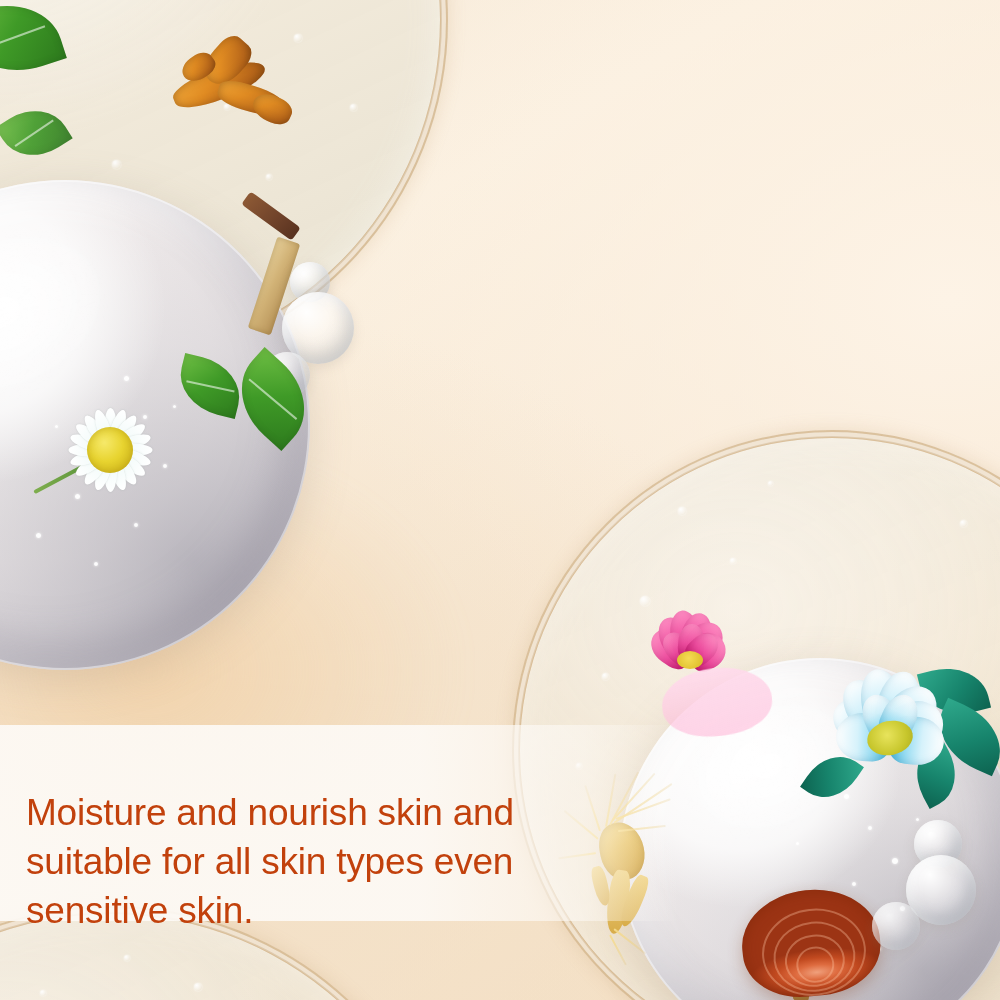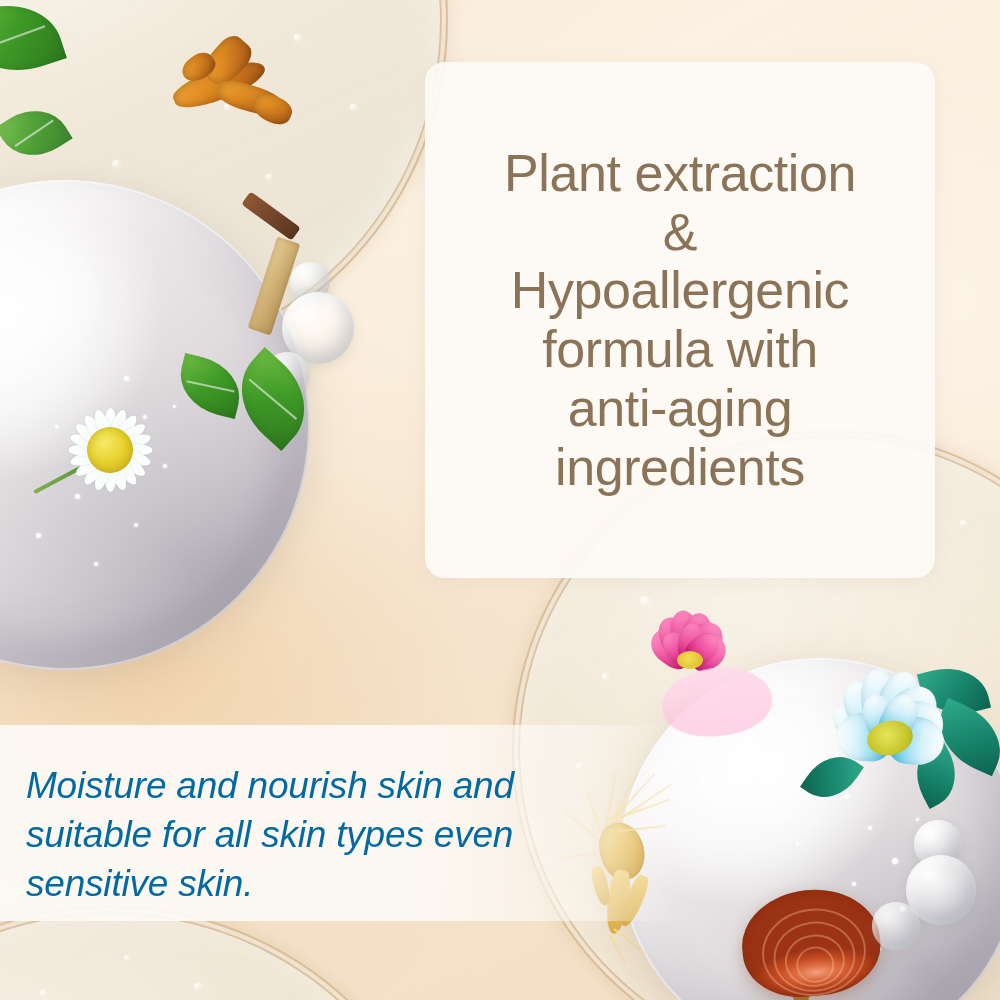--- a/index.html
+++ b/index.html
@@ -188,23 +188,23 @@
     text-align:center;letter-spacing:-.4px;
     white-space:pre-line;
   }
 
   
   #caption-band{
     position:absolute;left:0;top:725px;width:680px;height:196px;
     background:linear-gradient(90deg, rgba(253,250,246,.92) 0%, rgba(253,250,246,.9) 62%, rgba(253,250,246,.55) 86%, rgba(253,250,246,0) 100%);
   }
   #caption-text{
-    position:absolute;left:26px;top:761px;width:600px;
-    color:#0369a1;font-size:37px;line-height:1.33;font-weight:400;
-    letter-spacing:-.2px;white-space:pre-line;font-style:italic;
+    position:absolute;left:26px;top:788px;width:600px;
+    color:#c2410c;font-size:37px;line-height:1.33;font-weight:400;
+    letter-spacing:-.2px;white-space:pre-line;
   }
 </style>
 </head>
 <body>
 
 <div class="stage">
 
   <div class="bg-base"></div>
   <div class="bg-warm-left"></div>
 
@@ -406,27 +406,19 @@
       <div class="ring" style="left:22%;top:30%;width:56%;height:62%;"></div>
       <div class="ring" style="left:30%;top:42%;width:40%;height:46%;"></div>
       <div class="ring" style="left:38%;top:54%;width:24%;height:30%;"></div>
     </div>
   </div>
 
   <div class="bubble" style="left:914px;top:820px;width:48px;height:48px;"></div>
   <div class="bubble" style="left:906px;top:855px;width:70px;height:70px;"></div>
   <div class="bubble" style="left:872px;top:902px;width:48px;height:48px;opacity:.8;"></div>
 
-  <div id="headline-card">
-    <div id="headline-text">Plant extraction
-&amp;
-Hypoallergenic
-formula with
-anti-aging
-ingredients</div>
-  </div>
 
   <div id="caption-band"></div>
   <div id="caption-text">Moisture and nourish skin and
 suitable for all skin types even
 sensitive skin.</div>
 
 </div>
 
 </body></html>

